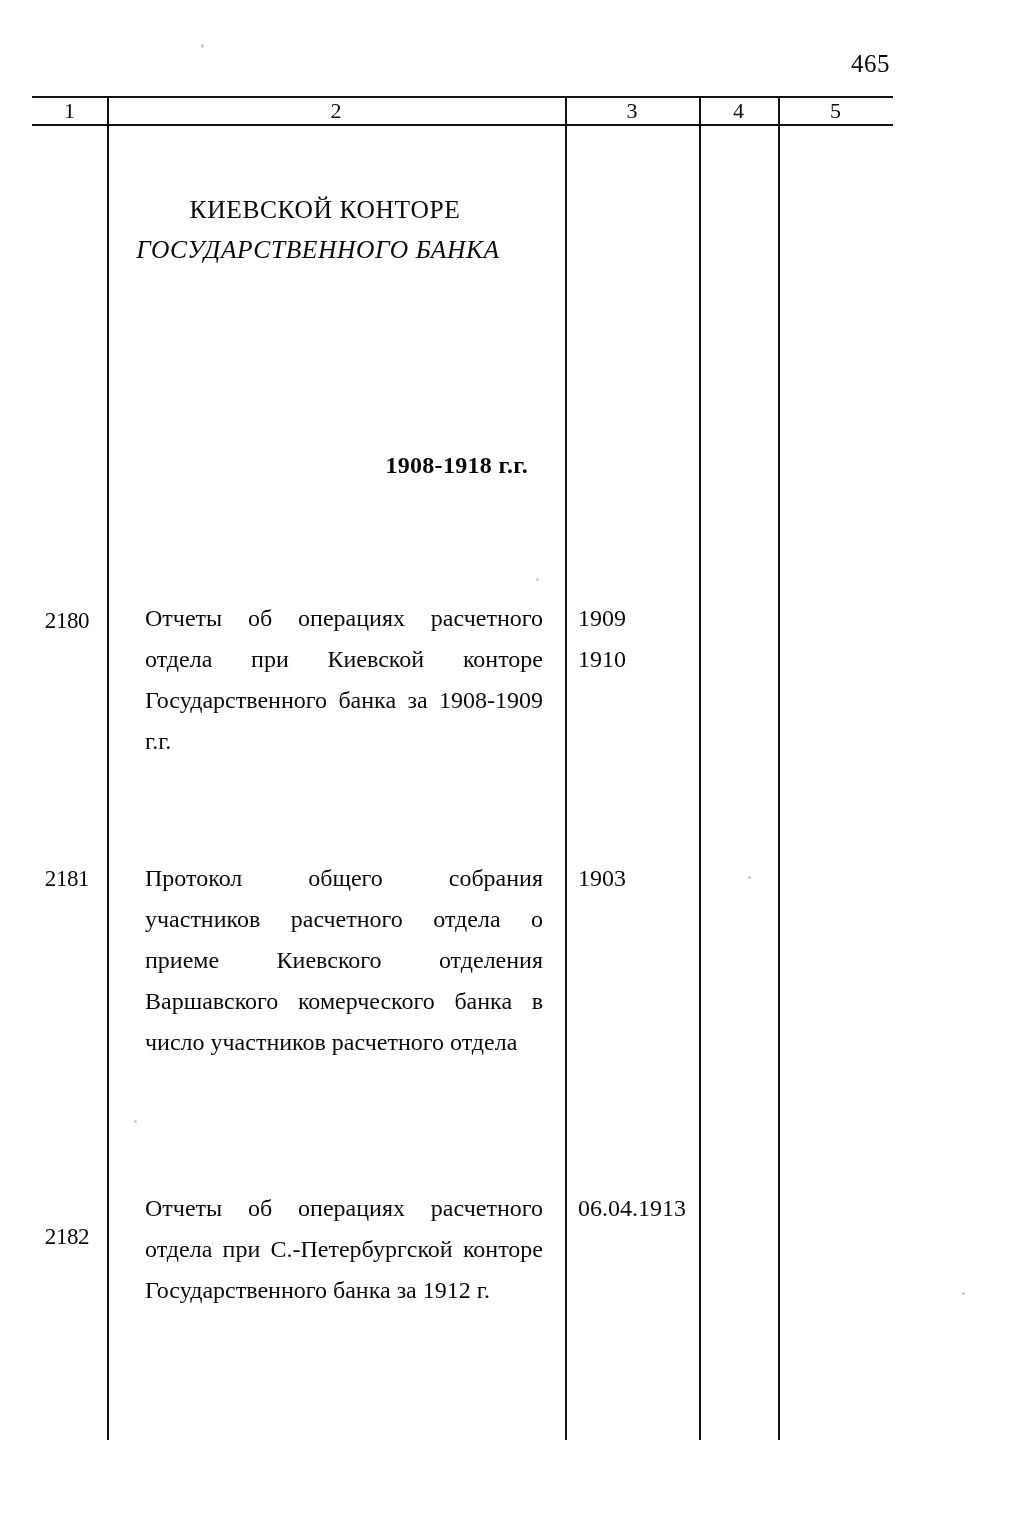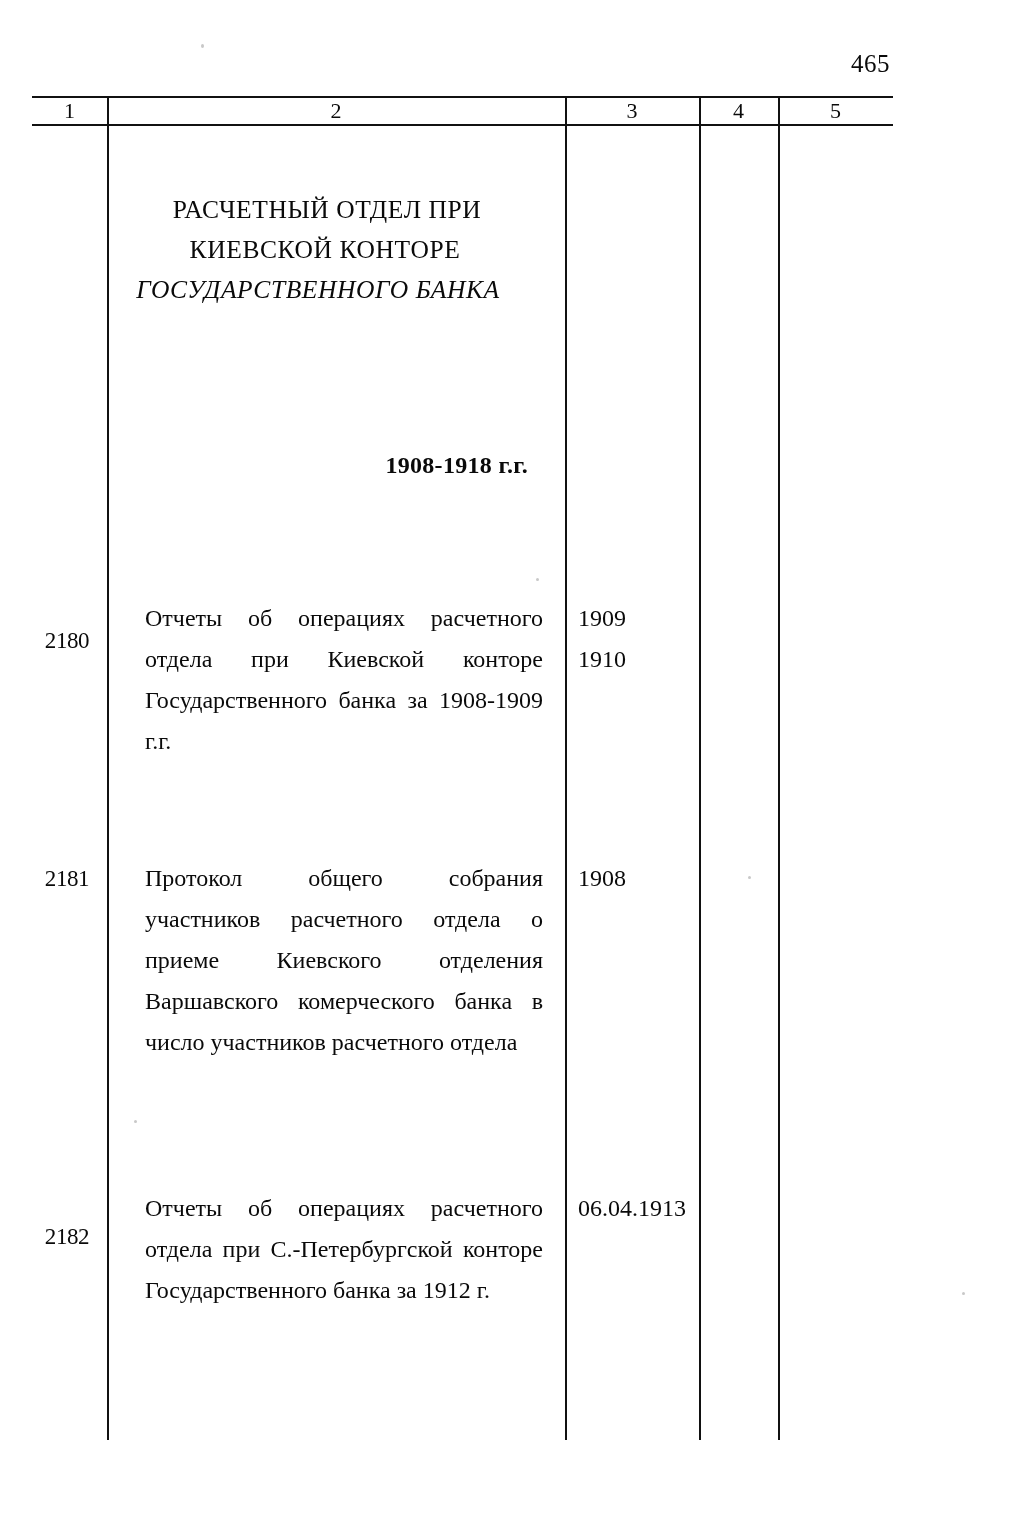--- a/index.html
+++ b/index.html
@@ -130,21 +130,21 @@
     position: absolute;
     left: 578px;
     width: 150px;
     font-size: 24px;
     line-height: 41px;
     text-align: left;
     white-space: nowrap;
   }
 
   
-  #entry-1-number { top: 628px; }
+  #entry-1-number { top: 608px; }
   #entry-1-title  { top: 598px; }
   #entry-1-date   { top: 598px; }
 
   
   #entry-2-number { top: 866px; }
   #entry-2-title  { top: 858px; }
   #entry-2-date   { top: 858px; }
 
   
   #entry-3-number { top: 1224px; }
@@ -178,34 +178,33 @@
     <div class="col-head" id="col-head-1">1</div>
     <div class="col-head" id="col-head-2">2</div>
     <div class="col-head" id="col-head-3">3</div>
     <div class="col-head" id="col-head-4">4</div>
     <div class="col-head" id="col-head-5">5</div>
   </div>
 
 </div>
 
 <div id="section-heading">
-  <span class="hl hl-1">РАСЧЕТНЫЙ ОТДЕЛ ПРИ</span>
   <span class="hl hl-2">КИЕВСКОЙ КОНТОРЕ</span>
   <span class="hl hl-3">ГОСУДАРСТВЕННОГО БАНКА</span>
 </div>
 
 <div id="section-dates">1908-1918 г.г.</div>
 
 <div class="entry-number" id="entry-1-number">2180</div>
 <div class="entry-title" id="entry-1-title">Отчеты об операциях расчетного отдела при Киевской конторе Государственного банка за 1908-1909 г.г.</div>
 <div class="entry-date" id="entry-1-date">1909<br>1910</div>
 
 <div class="entry-number" id="entry-2-number">2181</div>
 <div class="entry-title" id="entry-2-title">Протокол общего собрания участников расчетного отдела о приеме Киевского отделения Варшавского комерческого банка в число участников расчетного отдела</div>
-<div class="entry-date" id="entry-2-date">1908</div>
+<div class="entry-date" id="entry-2-date">1903</div>
 
 <div class="entry-number" id="entry-3-number">2182</div>
 <div class="entry-title" id="entry-3-title">Отчеты об операциях расчетного отдела при С.-Петербургской конторе Государственного банка за 1912 г.</div>
 <div class="entry-date" id="entry-3-date">06.04.1913</div>
 
 <span class="speck" style="left:201px; top:44px; width:3px; height:4px;"></span>
 <span class="speck" style="left:536px; top:578px; width:3px; height:3px;"></span>
 <span class="speck" style="left:748px; top:876px; width:3px; height:3px;"></span>
 <span class="speck" style="left:134px; top:1120px; width:3px; height:3px;"></span>
 <span class="speck" style="left:962px; top:1292px; width:3px; height:3px;"></span>

